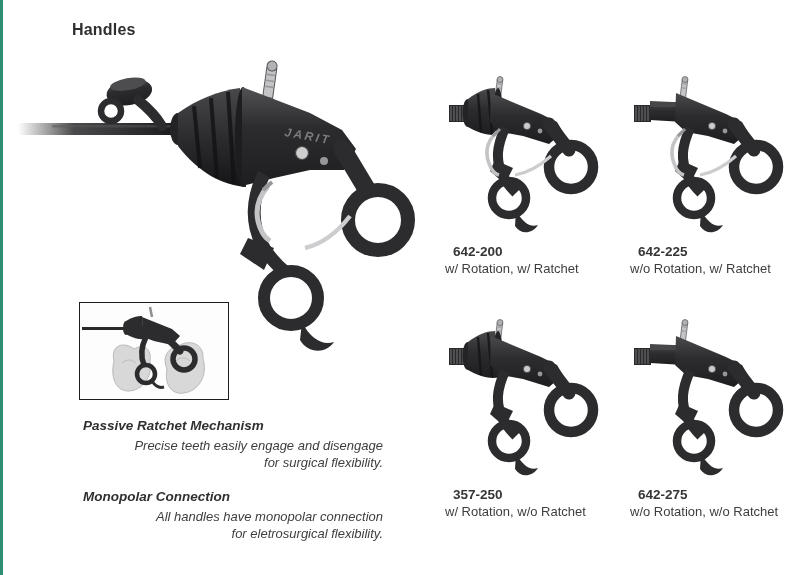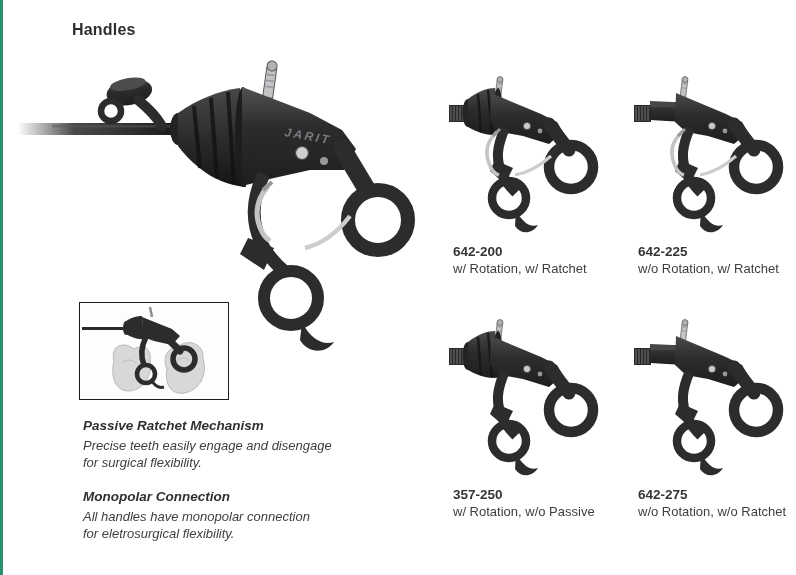--- a/index.html
+++ b/index.html
@@ -13,26 +13,26 @@
     letter-spacing:0.2px;
   }
   .hero{position:absolute;left:12px;top:56px;width:424px;height:300px;}
   .inset{
     position:absolute;left:79px;top:302px;width:150px;height:98px;
     border:1.5px solid #1c1c1c;box-sizing:border-box;background:#fdfdfd;
   }
   .features{position:absolute;left:83px;top:418px;width:300px;}
   .feature{margin-bottom:17px;font-style:italic;}
   .feature-heading{font-size:13.5px;font-weight:bold;color:#303030;margin-bottom:5px;}
-  .feature-body{font-size:13px;color:#3e3e3e;line-height:1.3;white-space:pre-line;}
+  .feature-body{font-size:13px;color:#3e3e3e;line-height:1.3;white-space:pre-line;text-align:right;}
   .product-grid{position:absolute;left:0;top:0;width:796px;height:408px;pointer-events:none;padding-left:36px;}
   .product-cell{position:absolute;width:180px;}
   .product-cell .thumb{width:158px;height:165px;display:block;}
   .product-code{font-size:13.5px;font-weight:bold;color:#353535;margin:5px 0 2px 8px;}
-  .product-caption{font-size:13px;color:#3e3e3e;margin-left:8px;}
+  .product-caption{font-size:13px;color:#3e3e3e;}
   .pos-0{left:445px;top:74px;}
   .pos-1{left:630px;top:74px;}
   .pos-2{left:445px;top:317px;}
   .pos-3{left:630px;top:317px;}
   svg text.brand{
     font-family:"Liberation Sans", sans-serif;font-style:italic;font-weight:bold;
     letter-spacing:2.5px;fill:#7b7b7e;
   }
 </style>
 </head>
@@ -240,21 +240,21 @@
           <path d="M104 50 L124 76" stroke="#2c2c2e" stroke-width="13" stroke-linecap="round" fill="none"></path>
           <circle cx="126" cy="93" r="22" fill="none" stroke="#2c2c2e" stroke-width="10.5"></circle>
           <path d="M60 54 C52 72 50 86 58 102 C62 110 67 115 71 119" stroke="#2c2c2e" stroke-width="10" fill="none"></path>
           <path d="M50 86 L68 94 L60 110 L45 97 Z" fill="#2c2c2e"></path>
           <circle cx="64" cy="124" r="17" fill="none" stroke="#2c2c2e" stroke-width="8.5"></circle>
           <path d="M71 136 C77 148 85 154 93 151 C87 160 76 161 70 152 Z" fill="#2c2c2e"></path>
           <circle cx="82" cy="52" r="3.6" fill="#cbcbcd" stroke="#4a4a4c" stroke-width="0.8"></circle>
           <circle cx="95" cy="57" r="2.4" fill="#97979a"></circle>
         </svg>
         <div class="product-code">357-250</div>
-        <div class="product-caption">w/ Rotation, w/o Passive</div>
+        <div class="product-caption">w/ Rotation, w/o Ratchet</div>
       </div>
       <div class="product-cell pos-3">
         <svg class="thumb" viewBox="0 0 158 165" xmlns="http://www.w3.org/2000/svg">
           <defs>
             <linearGradient id="g3" x1="0" y1="0" x2="0" y2="1">
               <stop offset="0" stop-color="#4a4a4d"></stop>
               <stop offset="0.45" stop-color="#2c2c2e"></stop>
               <stop offset="1" stop-color="#1e1e20"></stop>
             </linearGradient>
           </defs>

